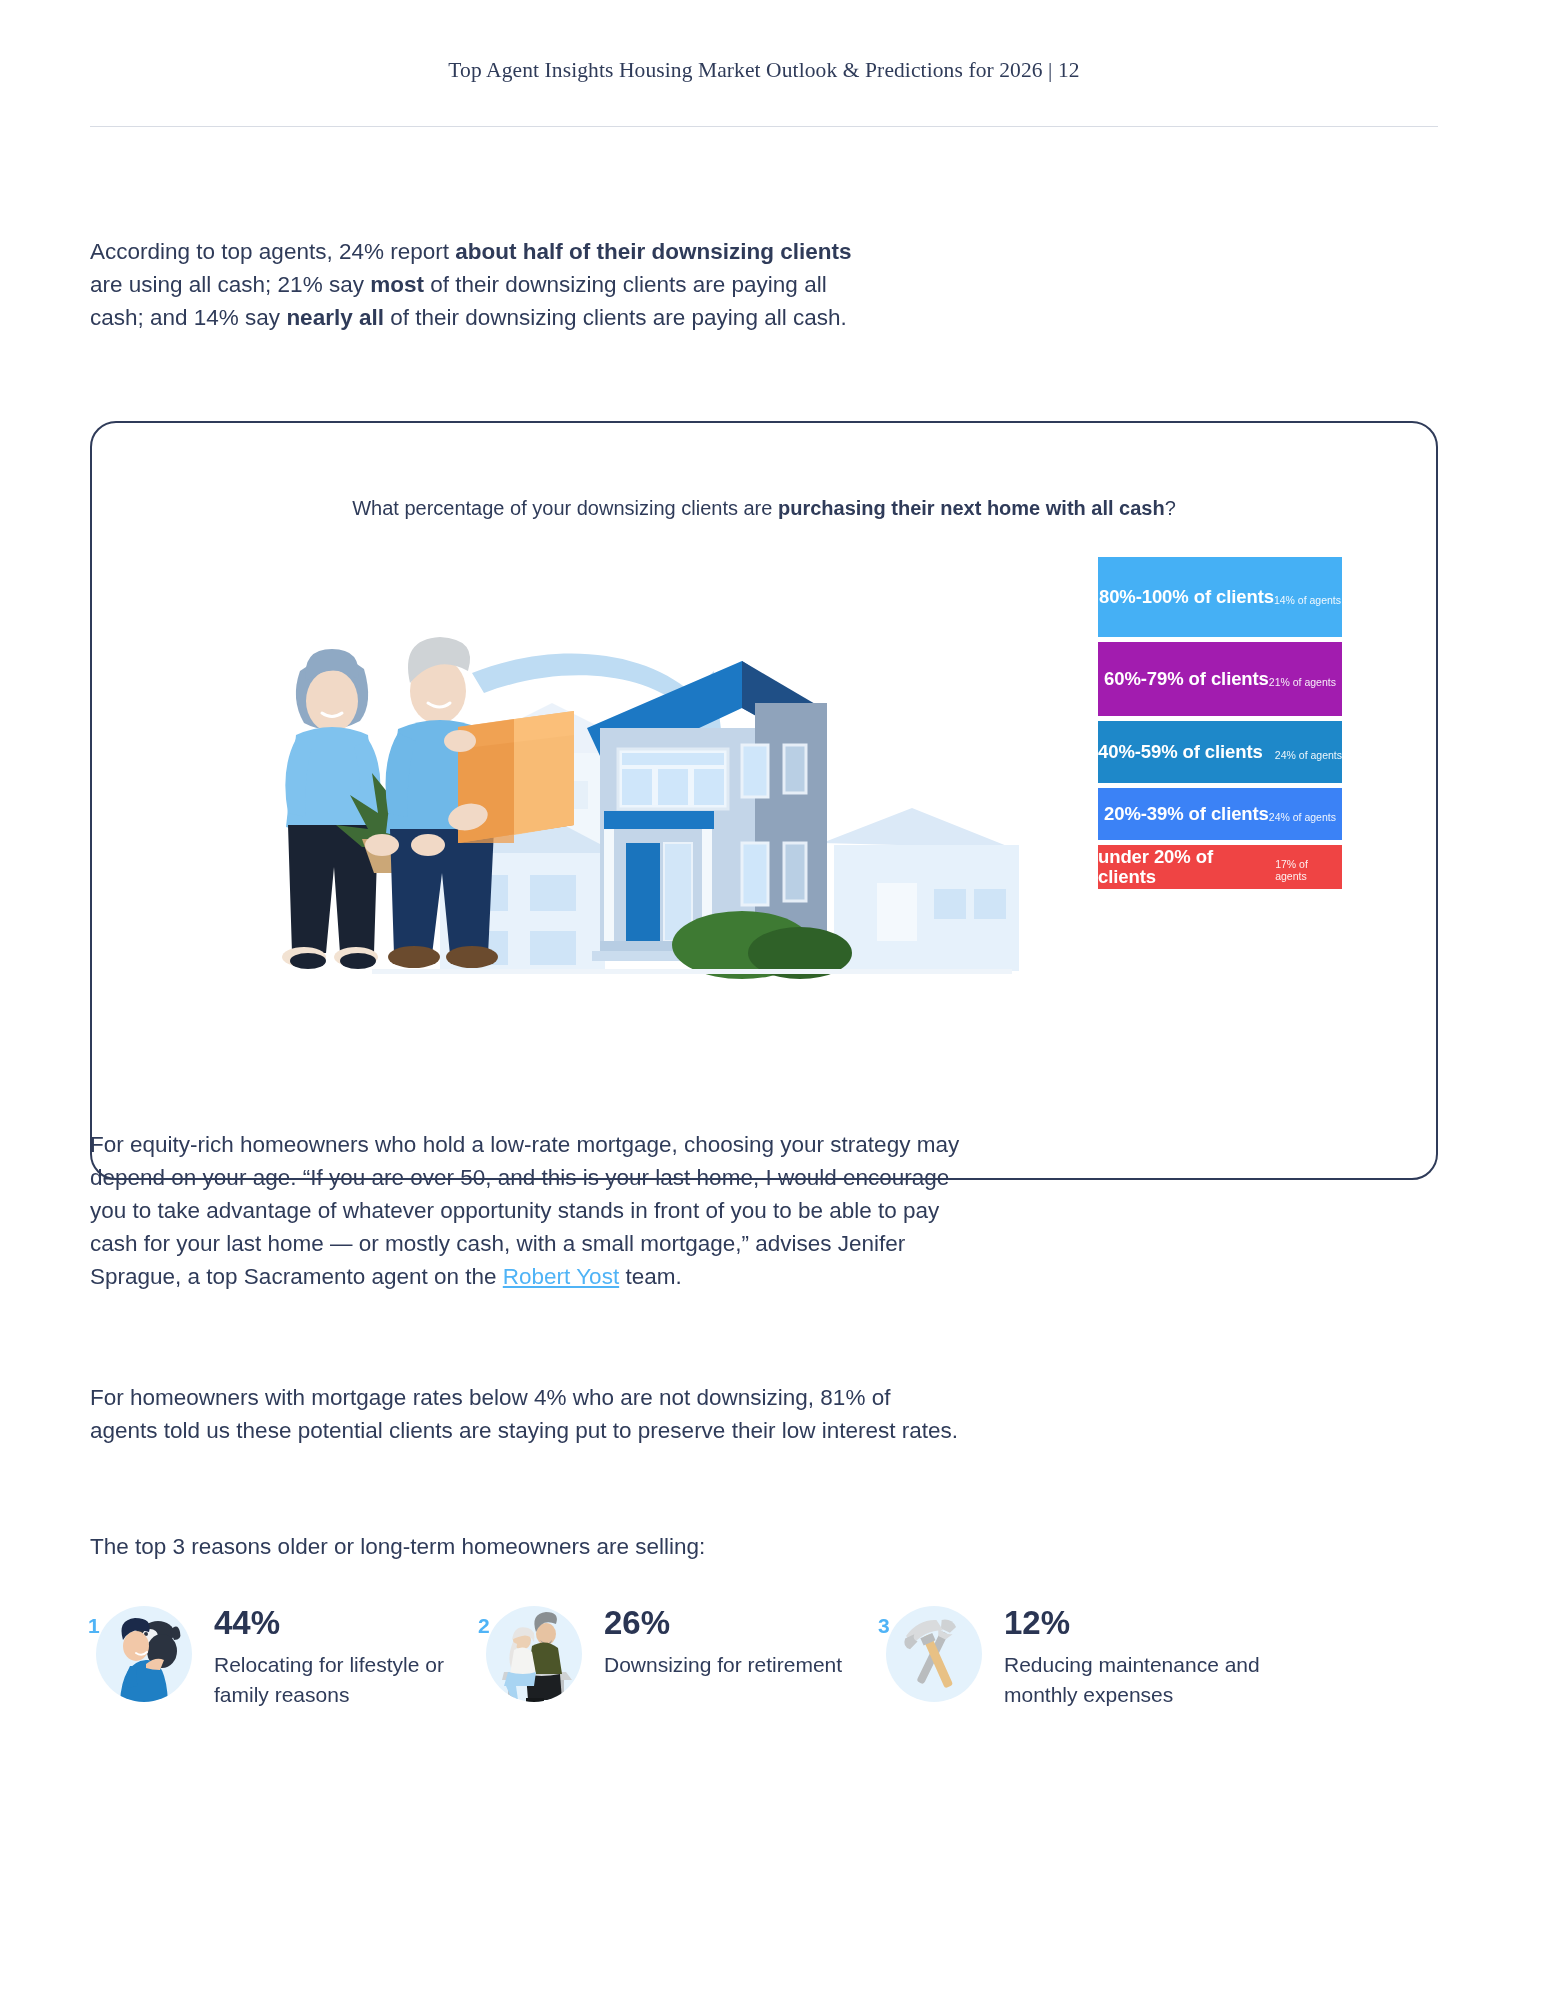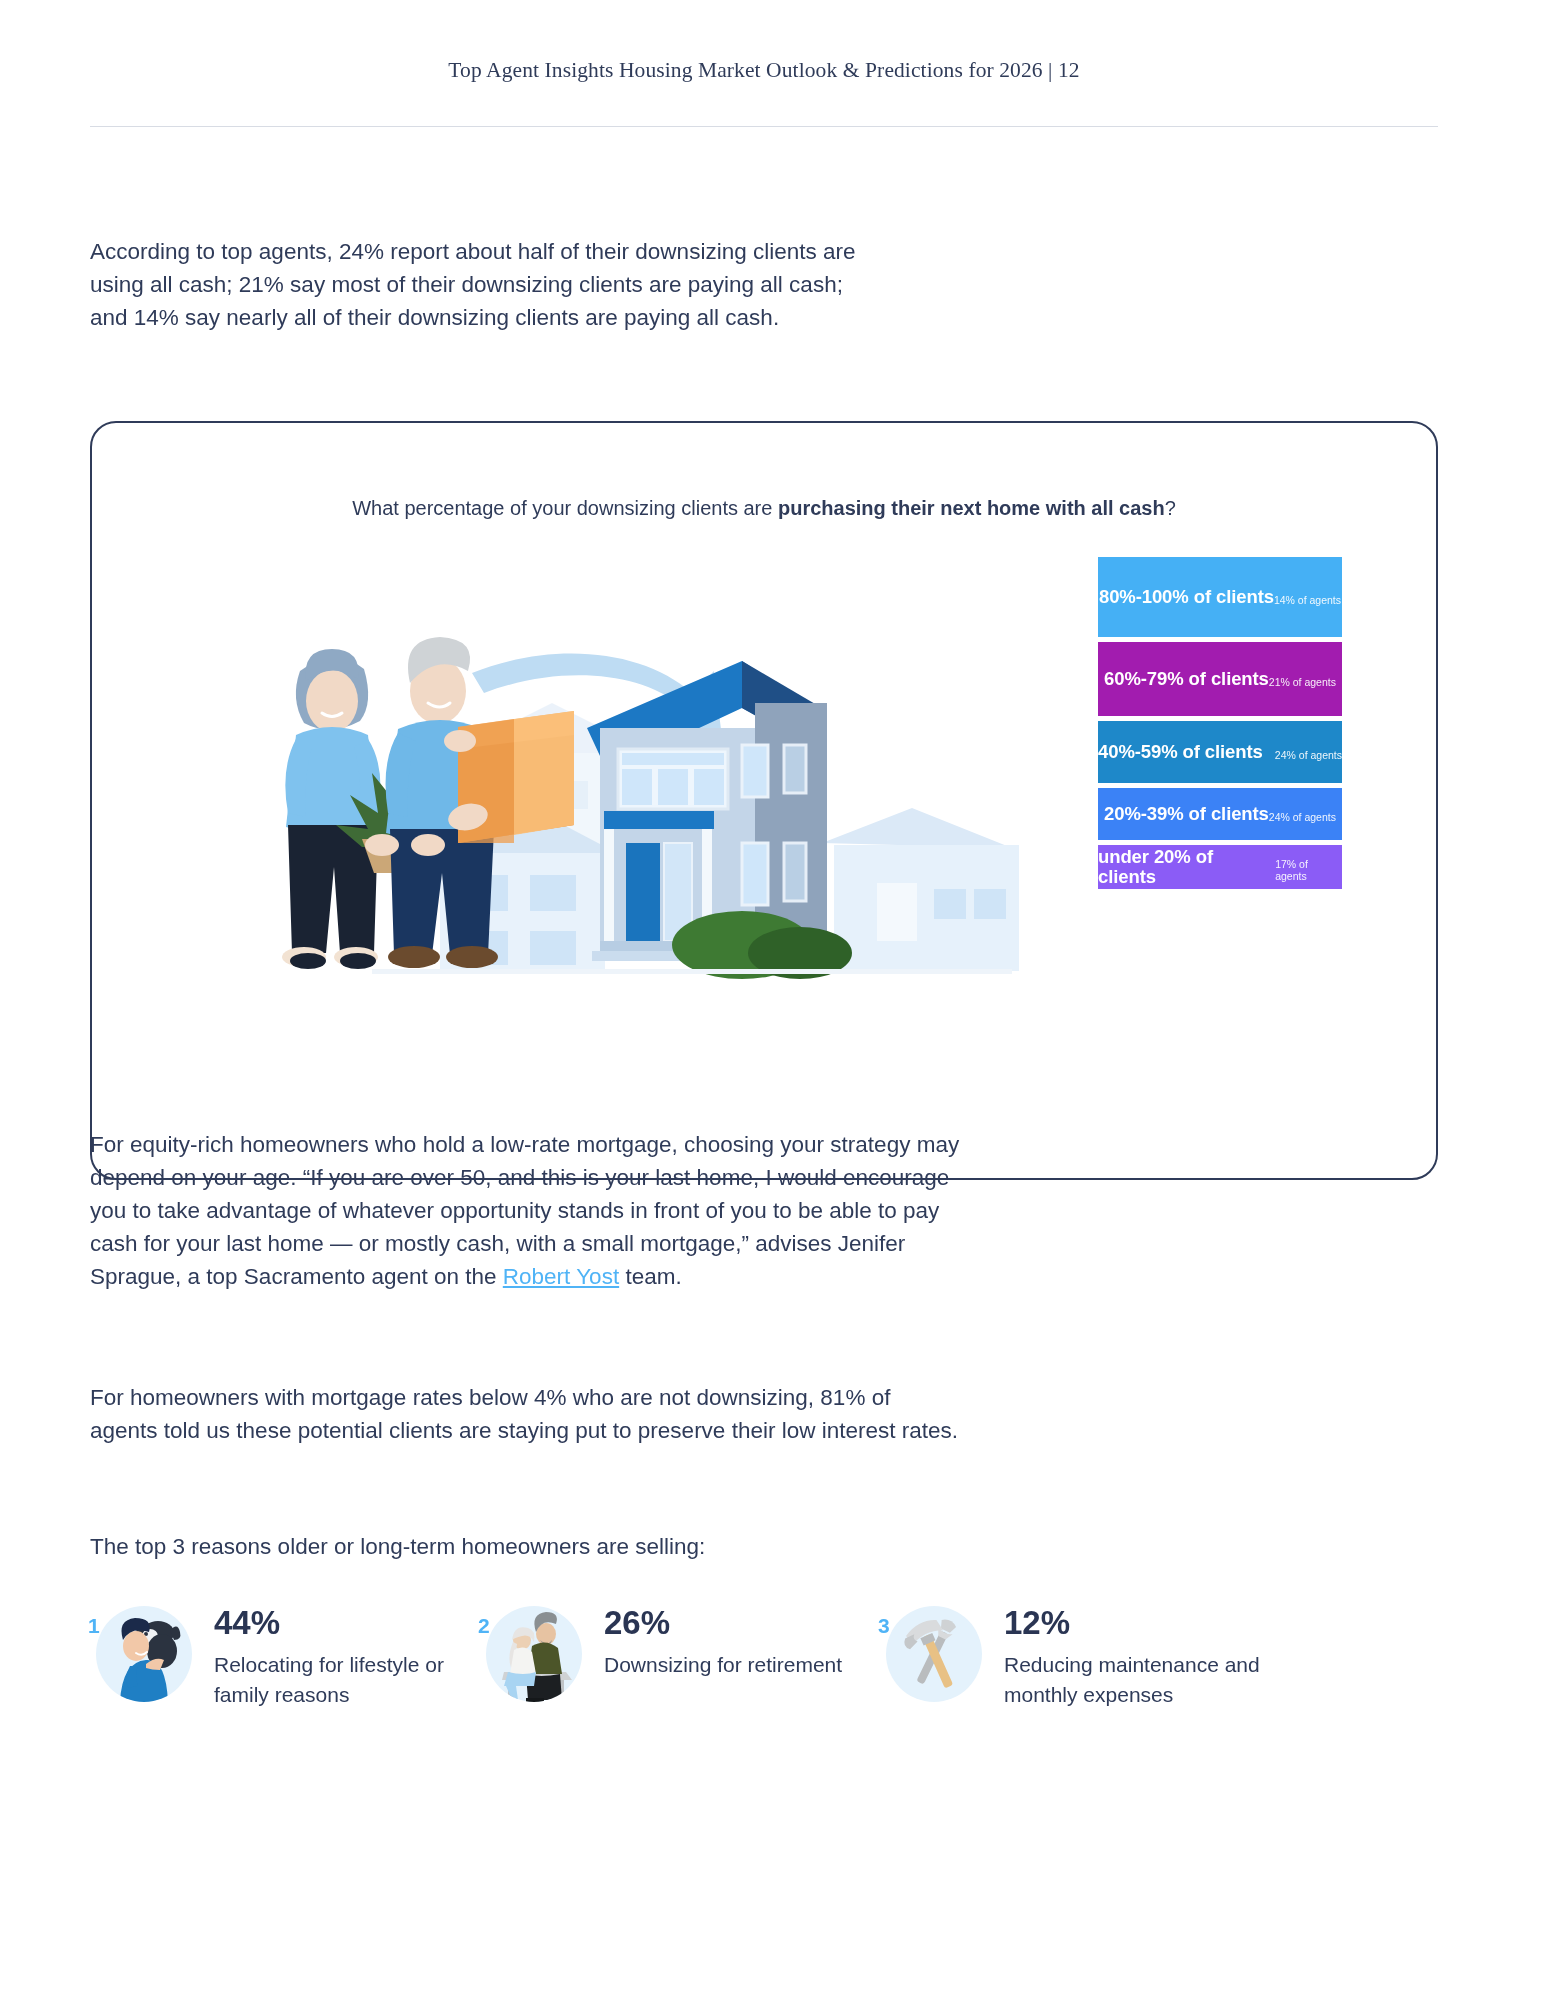--- a/index.html
+++ b/index.html
@@ -36,21 +36,21 @@
 
   
   .intro {
     position: absolute;
     left: 90px; top: 212px;
     width: 790px;
     font-size: 22.5px;
     line-height: 33px;
     color: #2f3b59;
   }
-  .intro b { font-weight: 400; }
+  .intro b { font-weight: 700; }
 
   
   .chart-card {
     position: absolute;
     left: 90px; top: 421px;
     width: 1348px; height: 759px;
     border: 2.5px solid #2f3b59;
     border-radius: 26px;
     background: #fff;
     overflow: hidden;
@@ -289,21 +289,21 @@
       <span class="bar-sub">21% of agents</span>
     </div>
     <div class="bar" style="background: rgb(30, 136, 201); height: 62px; justify-content: space-between;">
       <span class="bar-label">40%-59% of clients</span>
       <span class="bar-sub">24% of agents</span>
     </div>
     <div class="bar" style="background: #3b82f6; height: 52px;">
       <span class="bar-label">20%-39% of clients</span>
       <span class="bar-sub">24% of agents</span>
     </div>
-    <div class="bar" style="background: #8b5cf6; height: 44px;">
+    <div class="bar" style="background: #ef4444; height: 44px;">
       <span class="bar-label">under 20% of clients</span>
       <span class="bar-sub">17% of agents</span>
     </div>
   </div>
 </div>
 
 <p class="body-para" id="para-quote">
   <span>For equity-rich homeowners who hold a low-rate mortgage, choosing your strategy may depend on your age. “If you are over 50, and this is your last home, I would encourage you to take advantage of whatever opportunity stands in front of you to be able to pay cash for your last home — or mostly cash, with a small mortgage,” advises Jenifer Sprague, a top Sacramento agent on the </span><a class="inline-link" href="#">Robert Yost</a><span> team.</span>
 </p>
 

